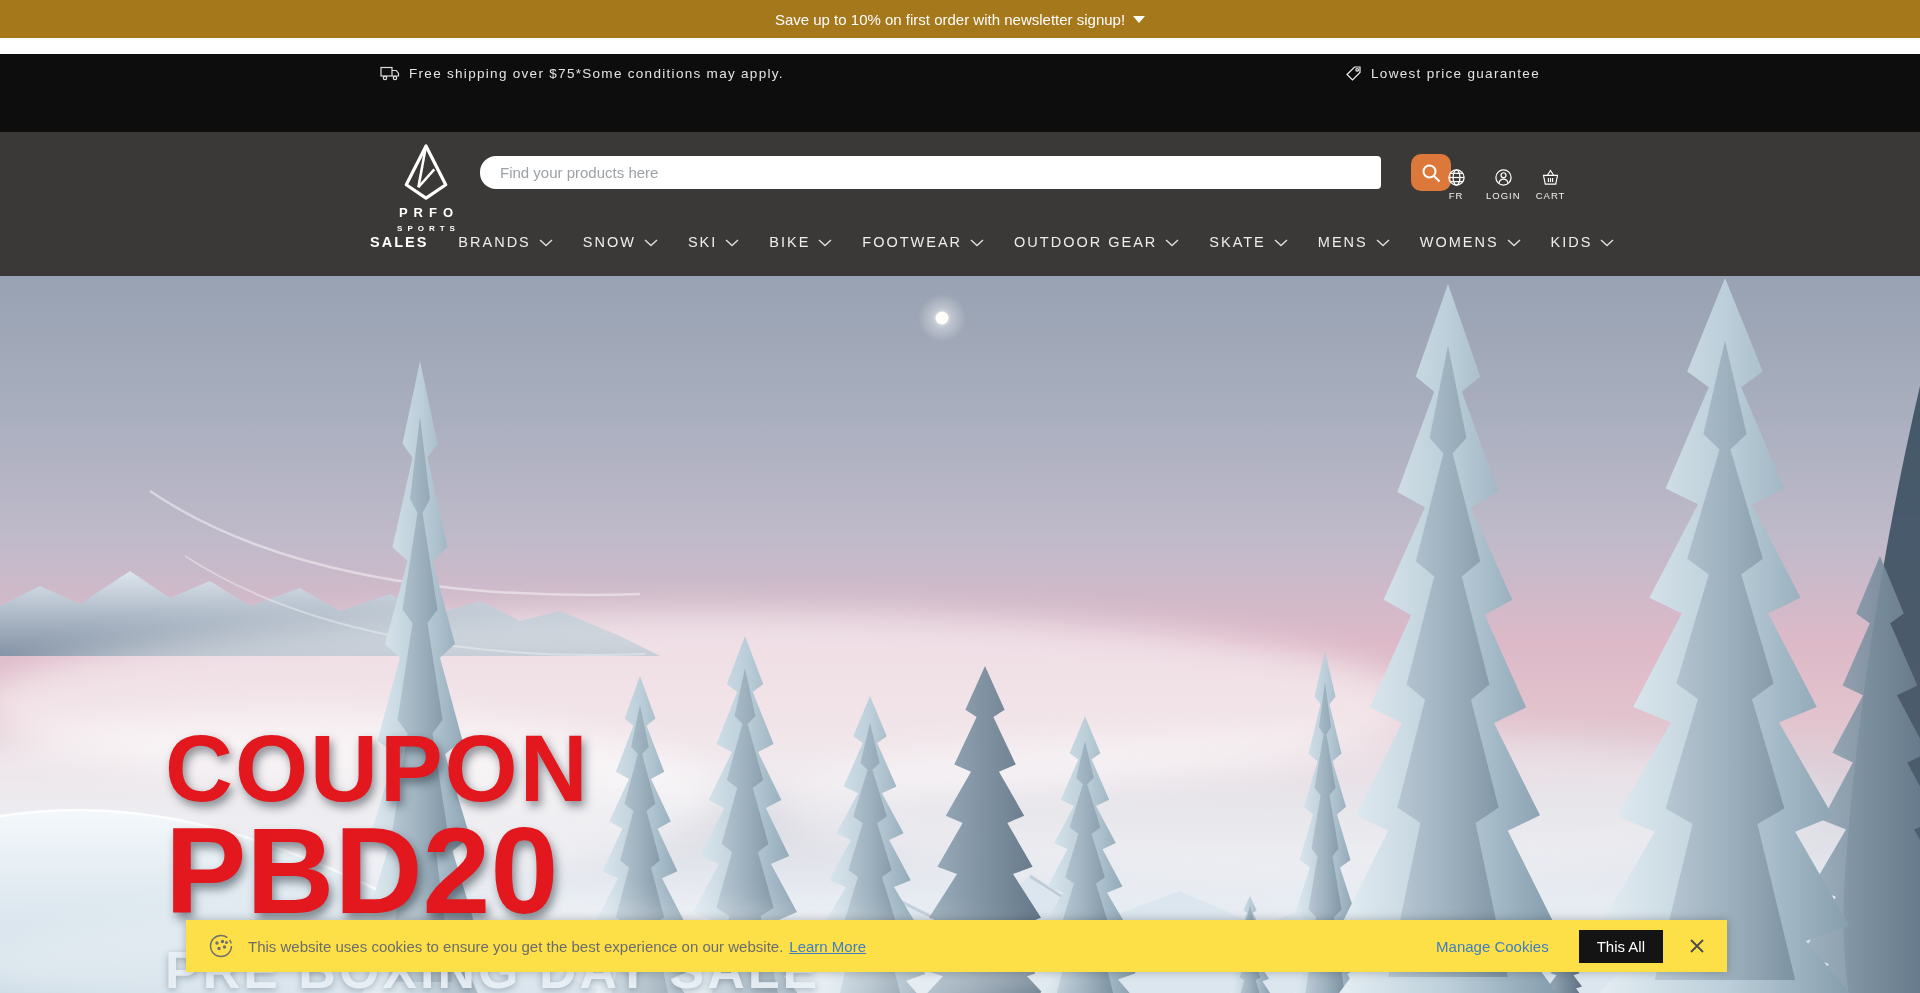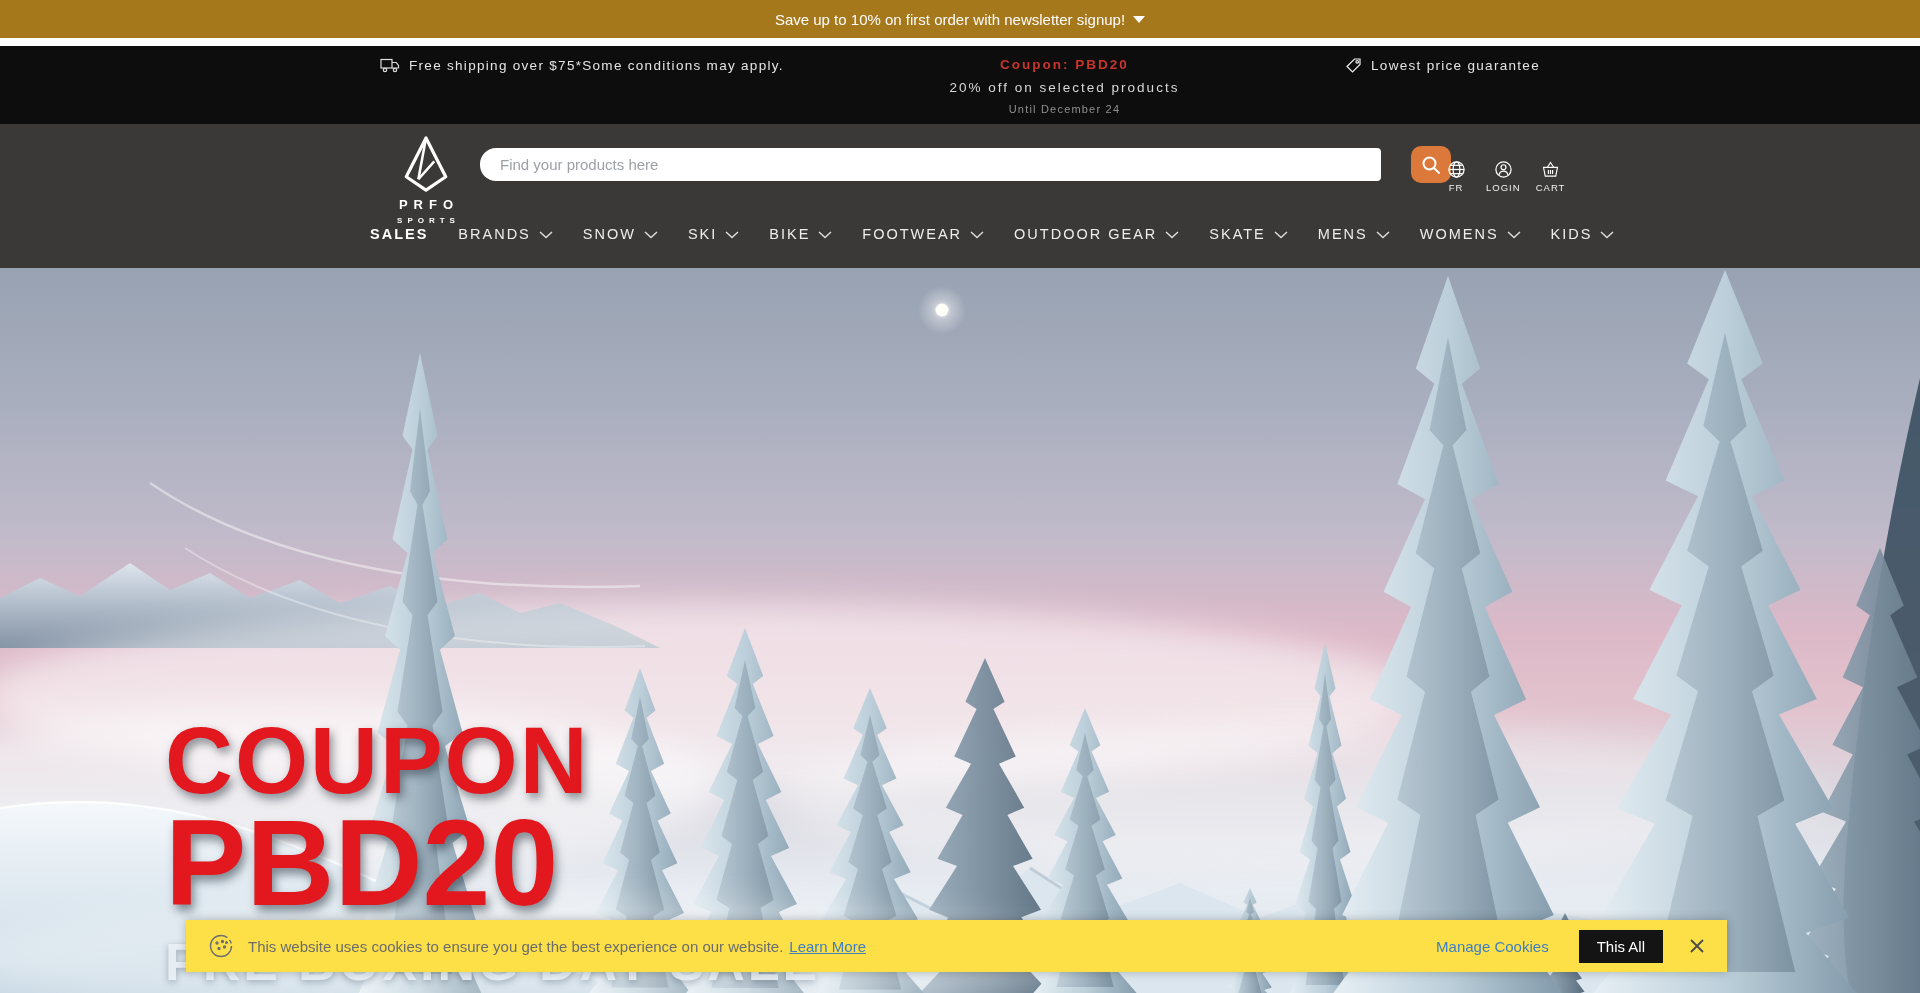--- a/index.html
+++ b/index.html
@@ -7,21 +7,21 @@
     font-family:"Liberation Sans","DejaVu Sans",sans-serif; }
 
   
   .banner { height:38px; background:#A6781C; display:flex; align-items:center;
     justify-content:center; gap:8px; color:#FDFDFD; font-size:15px; cursor:pointer; }
   .caret-down { width:0; height:0; border-left:6px solid transparent;
     border-right:6px solid transparent; border-top:7px solid #fff; }
 
   
   .promo { height:78px; background:#0D0D0D; color:#E4E4E4; }
-  .promo-inner { width:1160px; margin:8px auto; display:flex;
+  .promo-inner { width:1160px; margin:16px auto; display:flex;
     justify-content:space-between; align-items:flex-start; padding-top:11px; }
   .promo-item { display:flex; align-items:center; gap:9px; font-size:13.5px;
     letter-spacing:1.3px; color:#E4E4E4; }
   .promo-center { text-align:center; }
   .promo-center .coupon { color:#C8352E; font-size:13.5px; font-weight:700; letter-spacing:2px; }
   .promo-center .coupon-sub { color:#D8D8D8; font-size:13.5px; letter-spacing:2px; margin-top:8px; }
   .promo-center .coupon-until { color:#8F8F8F; font-size:11px; letter-spacing:1.2px; margin-top:8px; }
   .promo svg { flex:0 0 auto; }
 
   
@@ -83,25 +83,20 @@
   <div class="promo-inner">
     <div class="promo-item">
       <svg width="20" height="16" viewBox="0 0 20 16" fill="none" stroke="#DDDDDD" stroke-width="1.2">
         <rect x="1" y="2.5" width="11" height="8.5"></rect>
         <path d="M12 5.5 h4.2 l2.3 3 v2.5 h-6.5"></path>
         <circle cx="5" cy="13" r="1.7"></circle>
           <circle cx="15" cy="13" r="1.7"></circle>
       </svg>
       <span>Free shipping over $75*Some conditions may apply.</span>
     </div>
-    <div class="promo-center">
-      <div class="coupon">Coupon: PBD20</div>
-      <div class="coupon-sub">20% off on selected products</div>
-      <div class="coupon-until">Until December 24</div>
-    </div>
     <div class="promo-item">
       <svg width="17" height="17" viewBox="0 0 17 17" fill="none" stroke="#EEEEEE" stroke-width="1.2">
         <path d="M2 9.5 L9.5 2 H15 V7.5 L7.5 15 Z"></path>
         <circle cx="12.2" cy="4.8" r="1.3"></circle>
       </svg>
       <span>Lowest price guarantee</span>
     </div>
   </div>
 </div>
 

